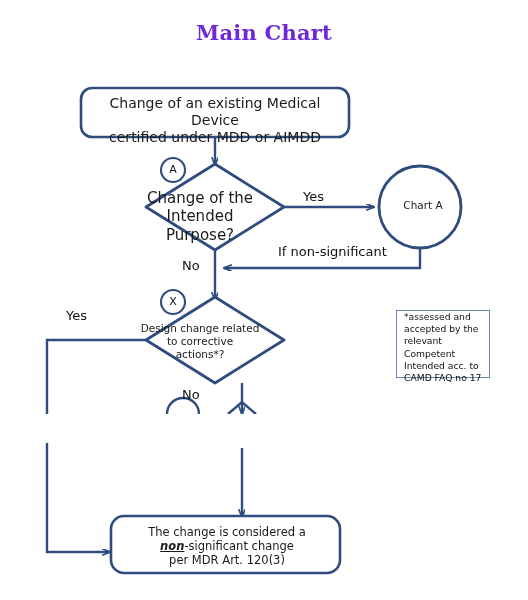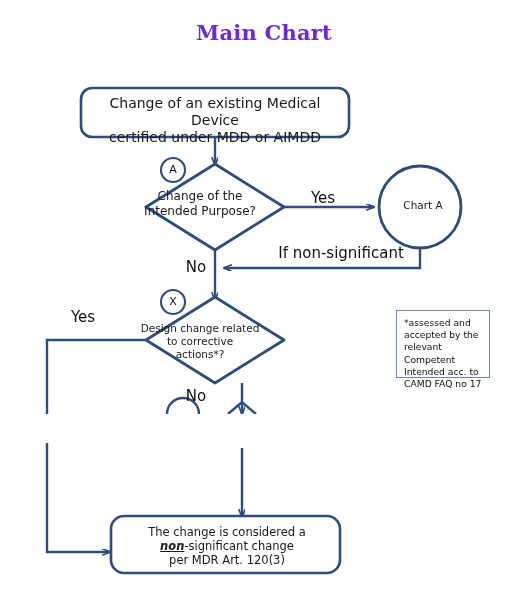--- a/index.html
+++ b/index.html
@@ -45,44 +45,43 @@
   
   .node-text {
     position: absolute;
     text-align: center;
     color: #1a1a1a;
     line-height: 1.22;
     pointer-events: none;
   }
   .edge-label {
     position: absolute;
-    font-size: 15px;
+    font-size: 13px;
     color: #111111;
-    text-align: center;
     white-space: nowrap;
   }
   .conn-letter {
     position: absolute;
     font-size: 11px;
     color: #111111;
     text-align: center;
     width: 22px;
   }
 
   #box-start-text {
     left: 84px;
     top: 95px;
     width: 262px;
     font-size: 14px;
   }
   #diamond-purpose-text {
     left: 140px;
     top: 189px;
     width: 120px;
-    font-size: 12px;
+    font-size: 15px;
   }
   #diamond-design-text {
     left: 133px;
     top: 322px;
     width: 134px;
     font-size: 10.5px;
   }
   #circle-charta-text {
     left: 383px;
     top: 199px;
@@ -104,21 +103,21 @@
   
   #note-box {
     position: absolute;
     left: 396px;
     top: 310px;
     width: 94px;
     height: 68px;
     border: 1px solid #6C86B5;
     background: #ffffff;
     box-sizing: border-box;
-    padding: 6px 0 0 7px;
+    padding: 0 0 0 7px;
     font-size: 9.2px;
     line-height: 1.33;
     color: #111111;
   }
 
   
   #clip-band {
     position: absolute;
     left: 0;
     top: 414px;

